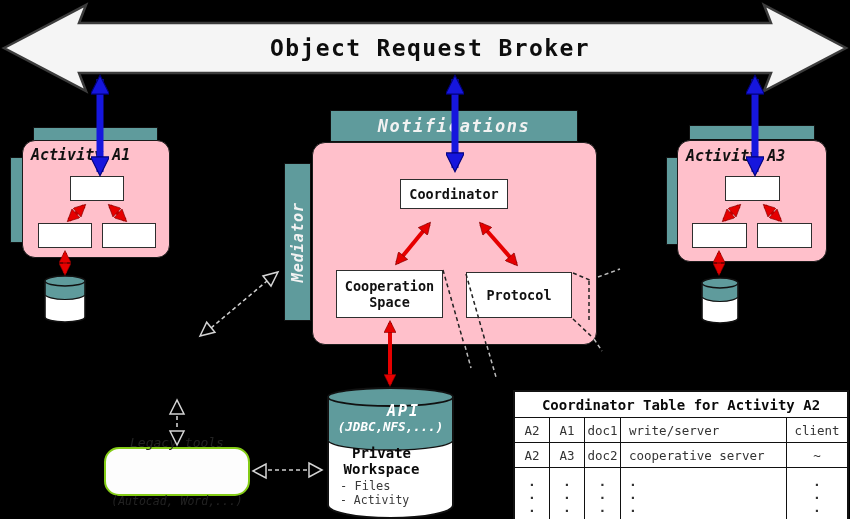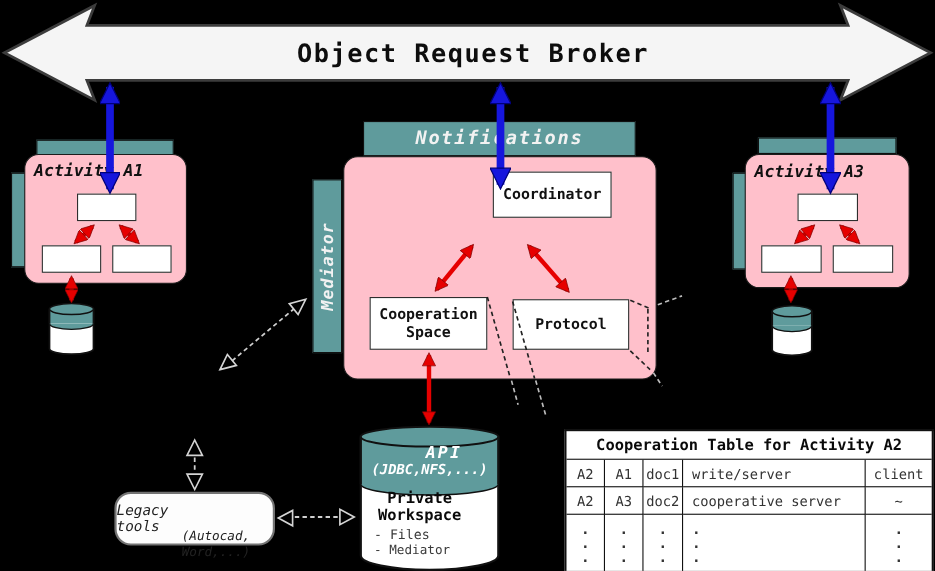--- a/index.html
+++ b/index.html
@@ -11,22 +11,22 @@
   .pink-box{background:#ffc0cb;border:1.8px solid #1c1c1c;border-radius:13px;}
   .white-box{background:#ffffff;border:1.6px solid #2e2e2e;}
   .act-label{font-weight:bold;font-style:italic;font-size:15px;color:#111;z-index:2;}
   .banner{background:#5f9b9c;border:1.6px solid #101010;color:#f2f2f2;font-weight:bold;
           font-style:italic;display:flex;align-items:center;justify-content:center;}
   .inner-label{font-weight:bold;font-size:13.5px;color:#111;display:flex;align-items:center;
           justify-content:center;text-align:center;white-space:pre-line;line-height:16px;z-index:2;}
   .vtext{writing-mode:vertical-rl;transform:rotate(180deg);letter-spacing:1px;font-size:15px;}
   #svg-overlay{position:absolute;left:0;top:0;z-index:5;pointer-events:none;}
   .cyl-text{z-index:6;text-align:center;color:#fff;font-weight:bold;font-style:italic;}
-  .legacy-box{background:#fdfdfd;border:2px solid #737373;border-radius:15px;color:#222;
-          font-style:italic;display:flex;flex-direction:row;align-items:center;justify-content:center;}
+  .legacy-box{background:#fdfdfd;border:2px solid #84cc16;border-radius:15px;color:#222;
+          font-style:italic;display:flex;flex-direction:column;align-items:center;justify-content:center;}
   
   #coop-table{left:513px;top:390px;width:336px;height:129px;background:#fff;
           border:2.4px solid #111;border-bottom:none;display:grid;
           grid-template-columns:35px 35px 36px 166px 1fr;
           grid-template-rows:26px 25px 25px 1fr;color:#333;font-size:12.5px;}
   #coop-table .cell{border-right:1.8px solid #111;border-bottom:1.8px solid #111;
           display:flex;align-items:center;justify-content:center;overflow:hidden;}
   #coop-table .cell.last{border-right:none;}
   #coop-table .cell.left{justify-content:flex-start;padding-left:8px;}
   #coop-table .title{grid-column:1 / span 5;border-right:none;border-bottom:1.8px solid #111;
@@ -48,40 +48,40 @@
   <div class="abs white-box" style="left:38px;top:223px;width:54px;height:25px;z-index:2;"></div>
   <div class="abs white-box" style="left:102px;top:223px;width:54px;height:25px;z-index:2;"></div>
 
   <div class="abs layer1 banner" style="left:330px;top:110px;width:248px;height:32px;font-size:17px;letter-spacing:1.5px;">
     <span>Notifications</span>
   </div>
   <div class="abs layer1 banner" style="left:284px;top:163px;width:27px;height:158px;">
     <span class="vtext">Mediator</span>
   </div>
   <div class="abs layer1 pink-box" style="left:312px;top:142px;width:285px;height:203px;"></div>
-  <div class="abs white-box inner-label" style="left:400px;top:156px;width:108px;height:42px;margin-left:48px;">Coordinator</div>
+  <div class="abs white-box inner-label" style="left:400px;top:179px;width:108px;height:30px;">Coordinator</div>
   <div class="abs white-box inner-label" style="left:466px;top:272px;width:106px;height:46px;">Protocol</div>
   <div class="abs white-box inner-label" style="left:336px;top:270px;width:107px;height:48px;">Cooperation
 Space</div>
 
   <div class="abs layer1 teal-bar" style="left:689px;top:125px;width:126px;height:15px;"></div>
   <div class="abs layer1 teal-bar" style="left:666px;top:157px;width:14px;height:88px;"></div>
   <div class="abs layer1 pink-box" style="left:677px;top:140px;width:150px;height:122px;"></div>
   <div class="abs act-label" style="left:686px;top:147px;">Activity A3</div>
   <div class="abs white-box" style="left:725px;top:176px;width:55px;height:25px;z-index:2;"></div>
   <div class="abs white-box" style="left:692px;top:223px;width:55px;height:25px;z-index:2;"></div>
   <div class="abs white-box" style="left:757px;top:223px;width:55px;height:25px;z-index:2;"></div>
 
   <div class="abs layer1 legacy-box" style="left:104px;top:447px;width:146px;height:49px;">
     <div style="font-size:13px;">Legacy tools</div>
     <div style="font-size:11.5px;margin-top:44px;">(Autocad, Word,...)</div>
   </div>
 
   <div class="abs layer1" id="coop-table">
-    <div class="title">Cooperation Table for Activity A2</div>
+    <div class="title">Coordinator Table for Activity A2</div>
 
     <div class="cell">A2</div>
     <div class="cell">A1</div>
     <div class="cell">doc1</div>
     <div class="cell left">write/server</div>
     <div class="cell last">client</div>
 
     <div class="cell">A2</div>
     <div class="cell">A3</div>
     <div class="cell">doc2</div>
@@ -195,15 +195,15 @@
       <polygon points="322,470 309,463 309,477"></polygon>
     </g>
   </svg>
 
   <div class="abs cyl-text" style="left:328px;top:402px;width:151px;font-size:15px;letter-spacing:2px;">API</div>
   <div class="abs cyl-text" style="left:322px;top:419px;width:137px;font-size:12.5px;">(JDBC,NFS,...)</div>
   <div class="abs" style="left:328px;top:445px;width:107px;z-index:6;text-align:center;color:#0a0a0a;
        font-weight:bold;font-size:14px;line-height:16px;white-space:pre-line;">Private
 Workspace</div>
   <div class="abs" style="left:340px;top:479px;z-index:6;font-size:12px;color:#3a3a3a;">- Files</div>
-  <div class="abs" style="left:340px;top:493px;z-index:6;font-size:11.5px;color:#3a3a3a;">- Mediator</div>
+  <div class="abs" style="left:340px;top:493px;z-index:6;font-size:11.5px;color:#3a3a3a;">- Activity</div>
 
 </div>
 
 </body></html>

